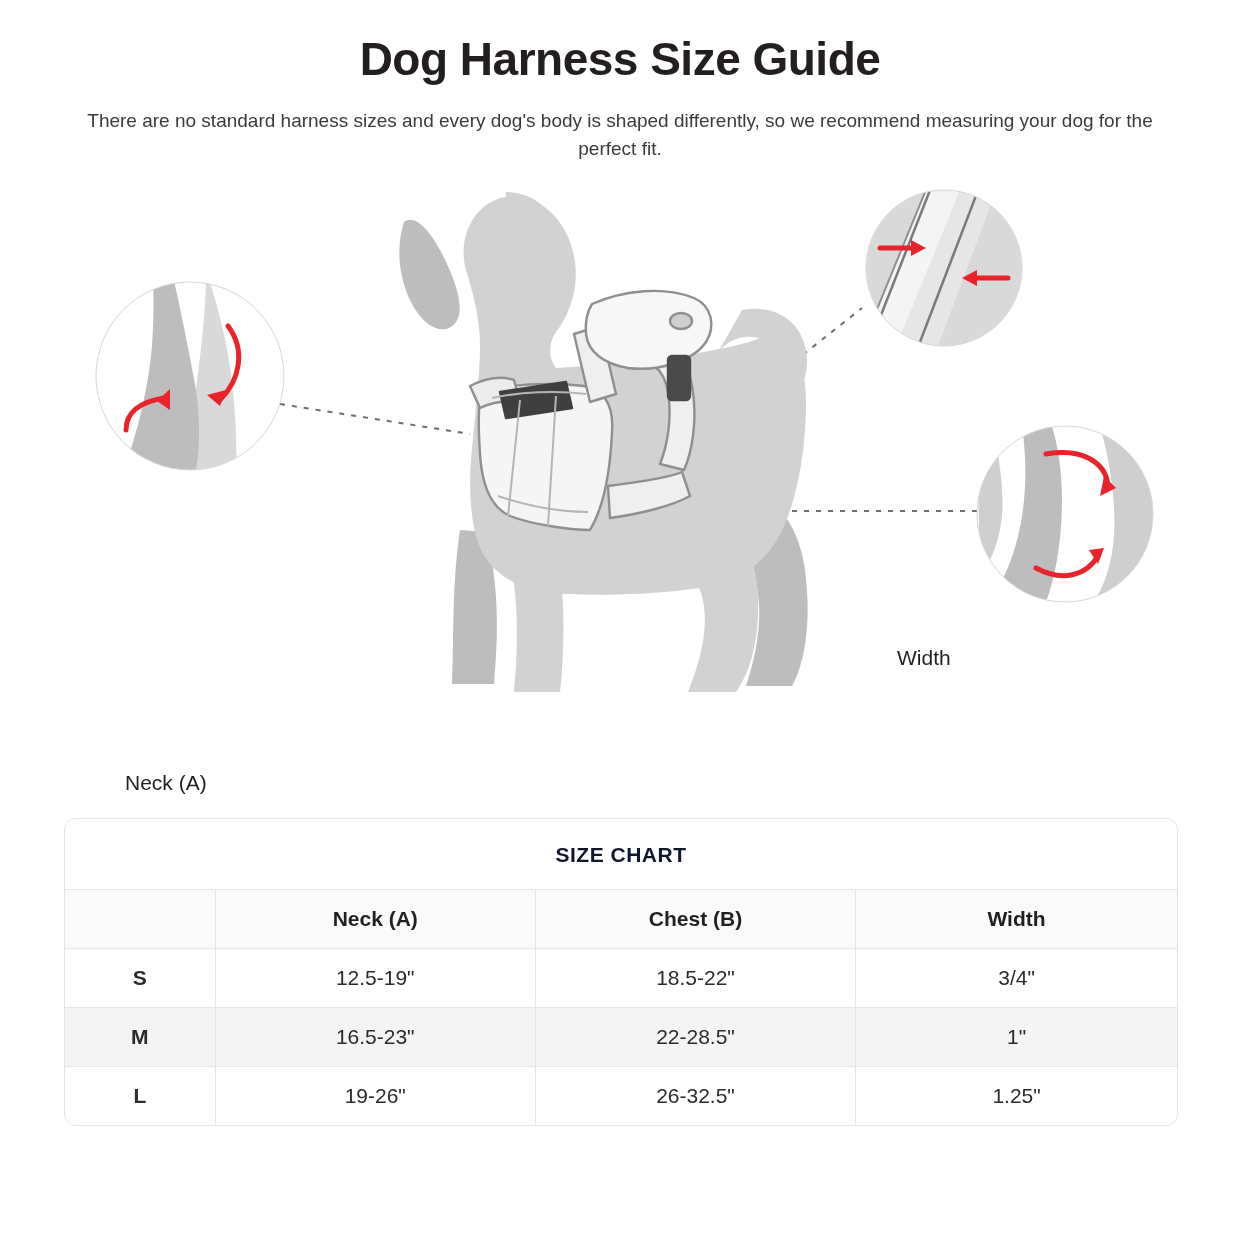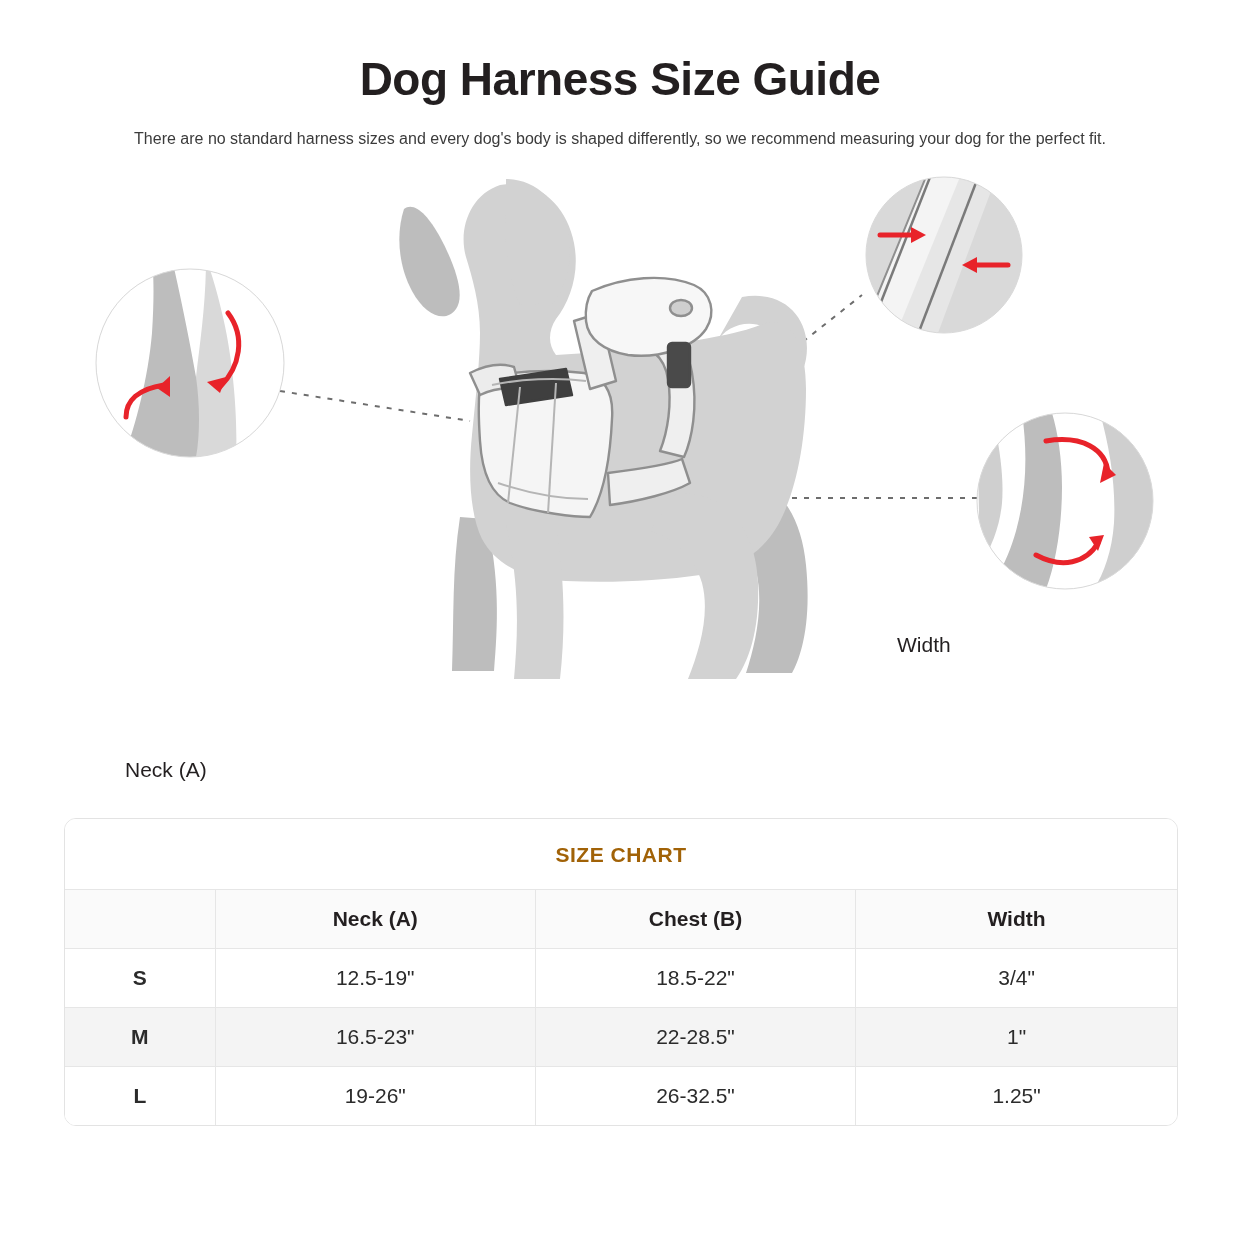--- a/index.html
+++ b/index.html
@@ -15,33 +15,33 @@
     overflow: hidden;
   }
   .page {
     position: relative;
     width: 1240px;
     height: 1240px;
   }
 
   
   .header {
-    padding-top: 54px;
+    padding-top: 34px;
     text-align: center;
   }
   .title {
     font-size: 46px;
     font-weight: bold;
     letter-spacing: -0.5px;
     color: #231f20;
     margin: 0 0 22px 0;
     line-height: 1.1;
   }
   .subtitle {
-    font-size: 16px;
+    font-size: 19px;
     line-height: 1.5;
     color: #3b3b3b;
     margin: 0 auto;
     max-width: 1090px;
     font-weight: 400;
   }
 
   
   .illustration {
     position: relative;
@@ -76,21 +76,21 @@
   table.size-chart {
     border-collapse: collapse;
     width: 100%;
     table-layout: fixed;
   }
   table.size-chart caption {
     caption-side: top;
     font-size: 21px;
     font-weight: bold;
     letter-spacing: 0.5px;
-    color: #a16207;
+    color: #0f172a;
     padding: 24px 0 22px 0;
     background: #ffffff;
   }
   table.size-chart th,
   table.size-chart td {
     font-size: 21px;
     text-align: center;
     padding: 17px 4px;
     border-top: 1px solid #e6e6e6;
     border-right: 1px solid #e6e6e6;

